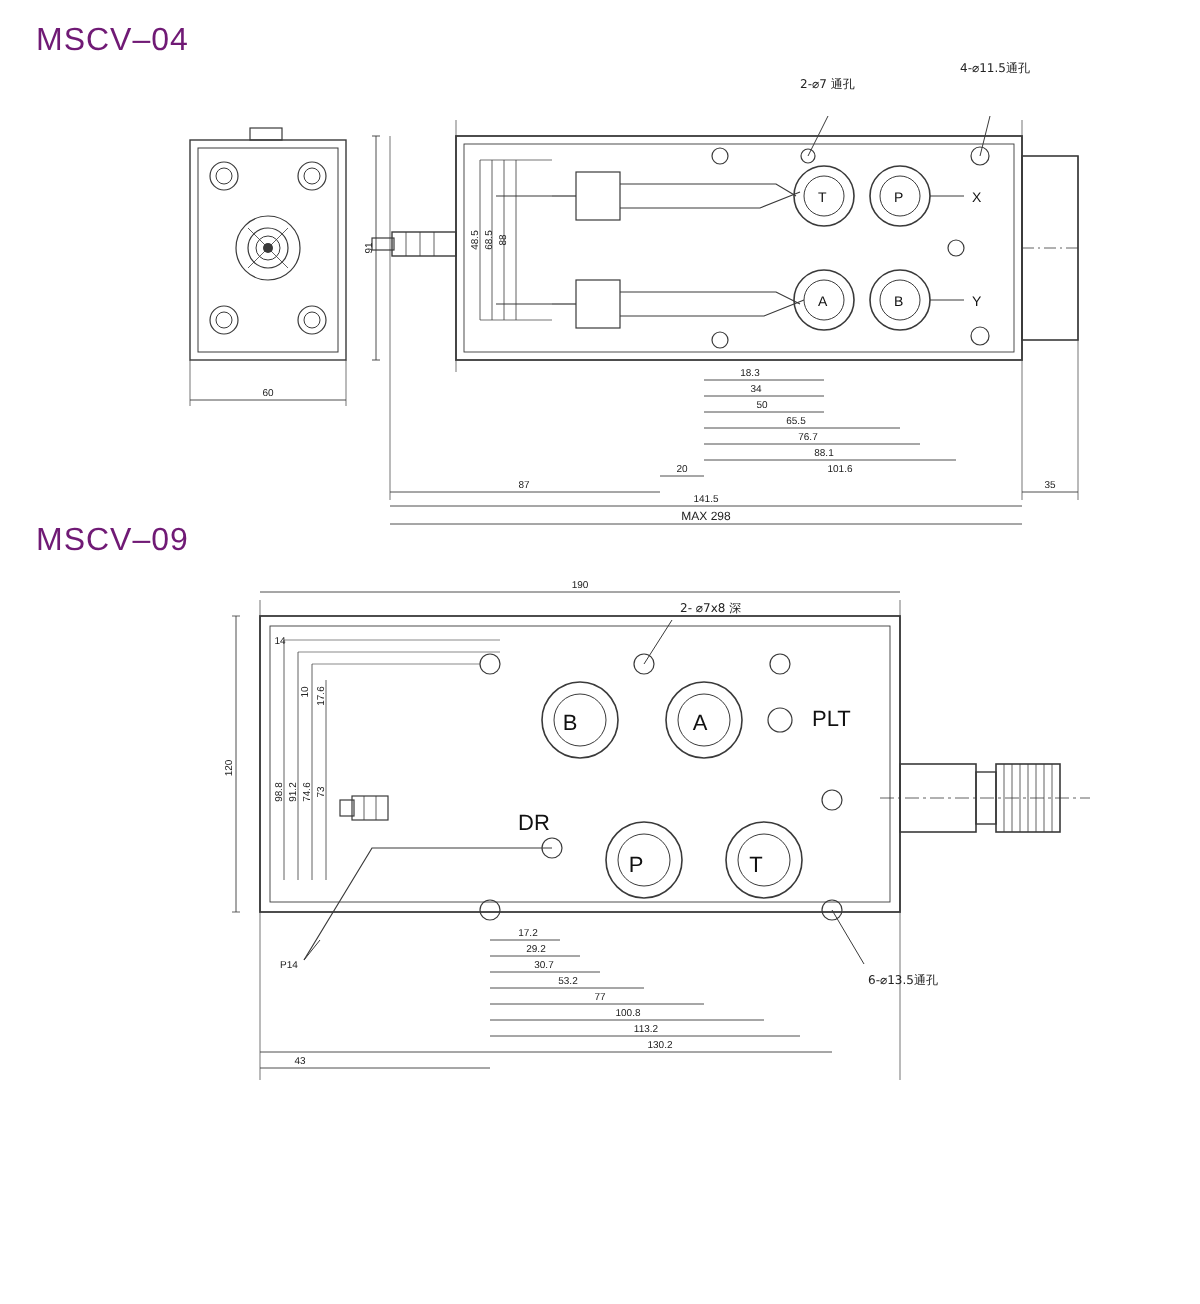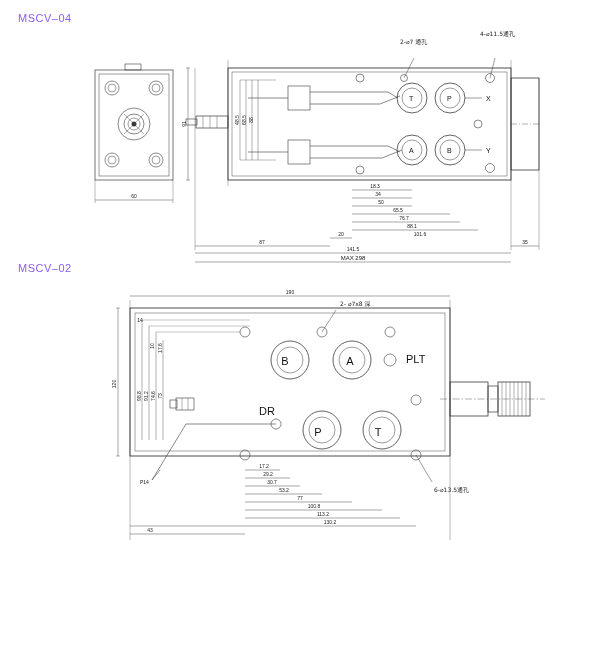--- a/index.html
+++ b/index.html
@@ -7,23 +7,23 @@
     width:600px;height:652px;
     background:#ffffff;
     font-family:"Liberation Sans", sans-serif;
     color:#000;
     position:relative;
     overflow:hidden;
   }
   .canvas{position:absolute;left:0;top:0;width:600px;height:652px;}
   .title{
     position:absolute;
-    font-size:11px;
+    font-size:16px;
     letter-spacing:0.5px;
-    color:#8b5cf6;
+    color:#701a75;
     white-space:nowrap;
     text-align:center;
   }
   #title-1{left:18px;top:12px;}
   #title-2{left:18px;top:262px;}
   svg{position:absolute;left:0;top:0;}
   .lbl{
     font-family:"Liberation Sans", sans-serif;
     font-size:5px;
     fill:#222;
@@ -48,21 +48,21 @@
     font-size:6px;
     fill:#222;
   }
 </style>
 </head>
 <body>
 
 <div class="canvas">
 
   <div class="title" id="title-1">MSCV–04</div>
-  <div class="title" id="title-2">MSCV–02</div>
+  <div class="title" id="title-2">MSCV–09</div>
 
   <svg width="600" height="652" viewBox="0 0 600 652">
     <g stroke="#3a3a3a" fill="none" stroke-width="0.7">
 
       <g>
 
         <rect x="95" y="70" width="78" height="110" stroke="#3a3a3a"></rect>
         <rect x="99" y="74" width="70" height="102" stroke="#3a3a3a" stroke-width="0.5"></rect>
         <circle cx="112" cy="88" r="7" stroke="#3a3a3a" stroke-width="0.6"></circle>
         <circle cx="112" cy="88" r="4" stroke="#3a3a3a" stroke-width="0.5"></circle>

